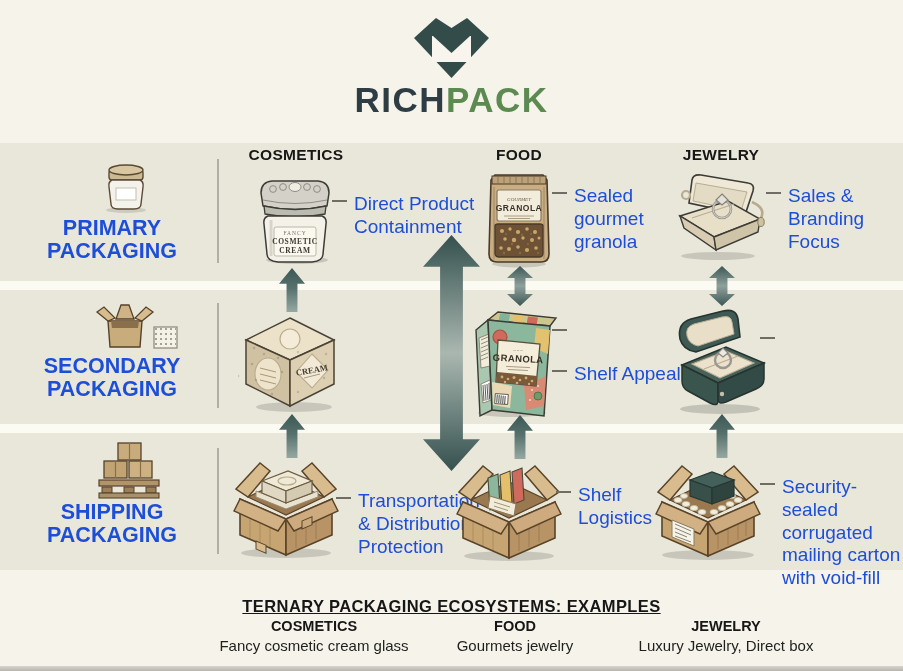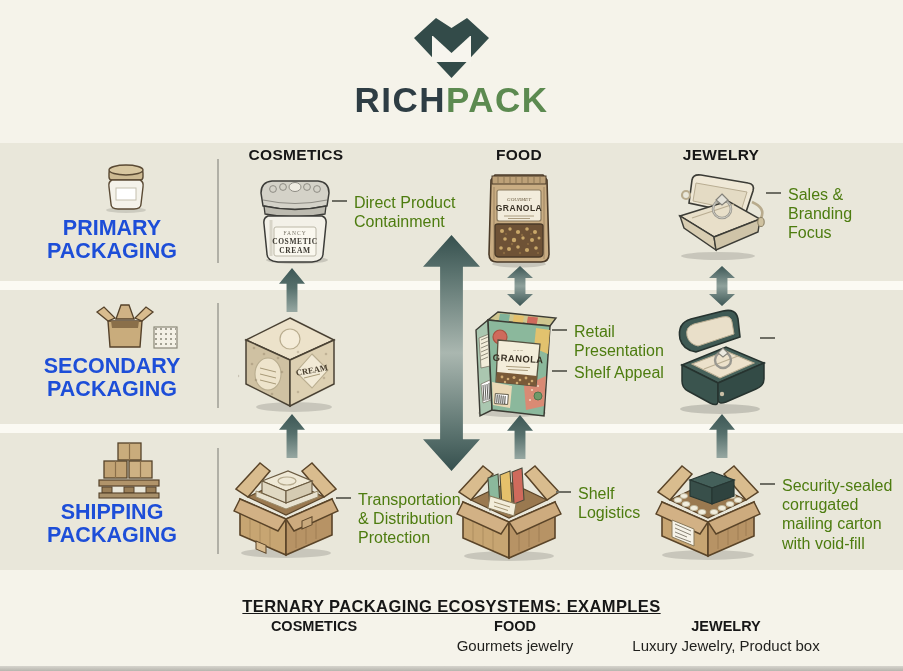--- a/index.html
+++ b/index.html
@@ -20,21 +20,21 @@
   .wordmark .p2{color:#5c8a50;}
   
   .col-header{position:absolute;width:200px;text-align:center;top:146px;
     font-size:15.5px;font-weight:700;letter-spacing:.3px;color:#161616;}
   .row-label{position:absolute;left:8px;width:208px;text-align:center;
     font-size:21.5px;font-weight:700;line-height:1.06;white-space:pre-line;color:#1d4ed8;}
   .divider{position:absolute;left:217px;width:2px;background:#9e9e94;opacity:.75;}
   
   .ann{position:absolute;display:flex;align-items:flex-start;}
   .ann .dash{width:15px;height:2px;background:#6e6e64;margin-top:7px;margin-right:7px;flex:0 0 auto;}
-  .ann .txt{font-size:16px;line-height:1.2;color:#4d7c0f;white-space:pre-line;}
+  .ann .txt{font-size:19px;line-height:1.2;color:#1d4ed8;white-space:pre-line;}
   
   .arrow-up{position:absolute;width:26px;height:44px;
     background:linear-gradient(180deg,#3d5755 0%,#56706c 45%,#97a8a2 100%);
     clip-path:polygon(50% 0,100% 36%,71% 36%,71% 100%,29% 100%,29% 36%,0 36%);}
   .arrow-double{position:absolute;width:26px;height:40px;
     background:linear-gradient(180deg,#3d5755,#8fa19c 50%,#3d5755);
     clip-path:polygon(50% 0,100% 30%,71% 30%,71% 70%,100% 70%,50% 100%,0 70%,29% 70%,29% 30%,0 30%);}
   .arrow-big{position:absolute;left:423px;top:235px;width:57px;height:236px;
     background:linear-gradient(180deg,#36504e 0%,#5a726e 16%,#aab7b0 50%,#5a726e 84%,#36504e 100%);
     clip-path:polygon(50% 0,100% 13.5%,70% 13.5%,70% 86.5%,100% 86.5%,50% 100%,0 86.5%,30% 86.5%,30% 13.5%,0 13.5%);}
@@ -139,20 +139,26 @@
       <circle cx="24" cy="65" r="1.1"></circle>
         <circle cx="40" cy="66" r="1.2"></circle>
         <circle cx="49" cy="65" r="1"></circle>
       <circle cx="30" cy="75" r="1.2"></circle>
         <circle cx="46" cy="75" r="1.1"></circle>
         <circle cx="56" cy="84" r="1.1"></circle>
       <circle cx="22" cy="84" r="1.2"></circle>
         <circle cx="38" cy="84" r="1.2"></circle>
     </g>
   </svg>
+  <div class="ann" style="left:552px;top:185px;">
+    <div class="dash"></div>
+    <div class="txt">Sealed
+gourmet
+granola</div>
+  </div>
 
   <svg class="abs" style="left:662px;top:170px;" width="112" height="92" viewBox="0 0 112 92">
     <ellipse cx="56" cy="86" rx="37" ry="4" fill="rgba(0,0,0,.14)"></ellipse>
     <path d="M30 10 Q31 4 39 5 L86 13 Q93 14 91 21 L83 45 L27 33 Z" fill="#efe8d6" stroke="#3c3c36" stroke-width="1.6"></path>
     <path d="M34 13 L85 22 L79 41 L31 31 Z" fill="#e4dbc4" stroke="#b9ad92" stroke-width="1"></path>
     <path d="M18 46 L66 31 L98 49 L52 67 Z" fill="#e8dfc9" stroke="#3c3c36" stroke-width="1.6"></path>
     <path d="M18 46 L52 67 L54 80 L22 58 Z" fill="#d8cdb2" stroke="#3c3c36" stroke-width="1.4"></path>
     <path d="M52 67 L98 49 L96 62 L54 80 Z" fill="#cfc4a8" stroke="#3c3c36" stroke-width="1.4"></path>
     <path d="M30 48 L72 34" stroke="#b9ad92" stroke-width="1.2"></path>
     <circle cx="60" cy="39" r="9" fill="none" stroke="#9a9890" stroke-width="2.6"></circle>
@@ -256,22 +262,20 @@
       <circle cx="39" cy="76" r="1.2"></circle>
         <circle cx="51" cy="77" r="1.3"></circle>
         <circle cx="63" cy="78" r="1.2"></circle>
     </g>
     <rect x="29" y="88" width="13" height="10" fill="#ffffff" stroke="#55503f" stroke-width=".9" transform="rotate(4 35 93)"></rect>
     <path d="M31 89 V97 M33 89.2 V97.2 M35 89.4 V97.4 M37 89.6 V97.6 M39 89.8 V97.8" stroke="#3a3a34" stroke-width=".9" transform="rotate(4 35 93)"></path>
     <circle cx="72" cy="90" r="4" fill="#6f9a6a" stroke="#50744c" stroke-width="1"></circle>
   </svg>
   <div class="ann" style="left:552px;top:322px;">
     <div class="dash"></div>
-    <div class="txt">Retail
-Presentation</div>
   </div>
   <div class="ann" style="left:552px;top:363px;">
     <div class="dash"></div>
     <div class="txt">Shelf Appeal</div>
   </div>
 
   <svg class="abs" style="left:666px;top:303px;" width="108" height="112" viewBox="0 0 108 112">
     <ellipse cx="54" cy="106" rx="40" ry="5" fill="rgba(0,0,0,.16)"></ellipse>
     <path d="M14 36 Q11 20 25 16 L57 8 Q70 5 72 16 L74 34 L30 49 Q17 47 14 36 Z" fill="#3f5a54" stroke="#26332f" stroke-width="1.6"></path>
     <path d="M21 33 Q19 24 28 21 L56 14 Q65 12 66 19 L68 31 L32 43 Q23 41 21 33 Z" fill="#e9dfc9" stroke="#b9ad92" stroke-width="1"></path>
@@ -387,24 +391,25 @@
     <div class="dash"></div>
     <div class="txt">Security-sealed
 corrugated
 mailing carton
 with void-fill</div>
   </div>
 
   <div class="footer-title">TERNARY PACKAGING ECOSYSTEMS: EXAMPLES</div>
   <div class="footer-entry" style="left:204px;width:220px;">
     <div class="cat">COSMETICS</div>
+    <div class="ex">Fancy cosmetic cream glass</div>
   </div>
   <div class="footer-entry" style="left:425px;width:180px;">
     <div class="cat">FOOD</div>
     <div class="ex">Gourmets jewelry</div>
   </div>
   <div class="footer-entry" style="left:616px;width:220px;">
     <div class="cat">JEWELRY</div>
-    <div class="ex">Luxury Jewelry, Product box</div>
+    <div class="ex">Luxury Jewelry, Direct box</div>
   </div>
 
   <div class="bottom-edge"></div>
 </div>
 
 </body></html>

